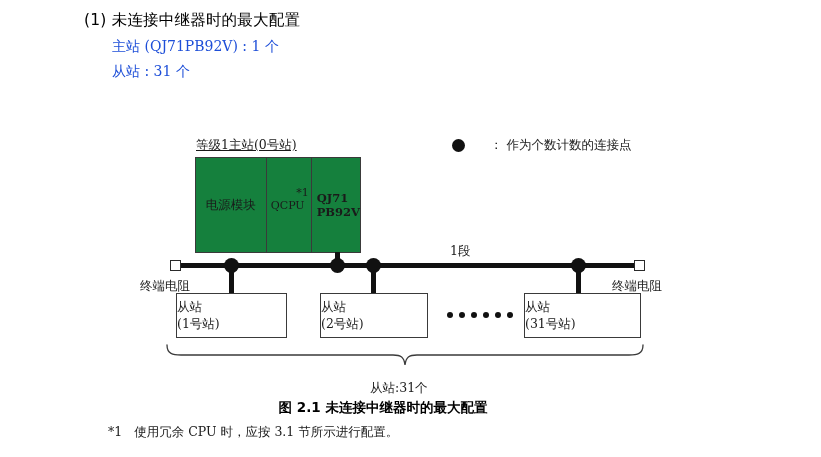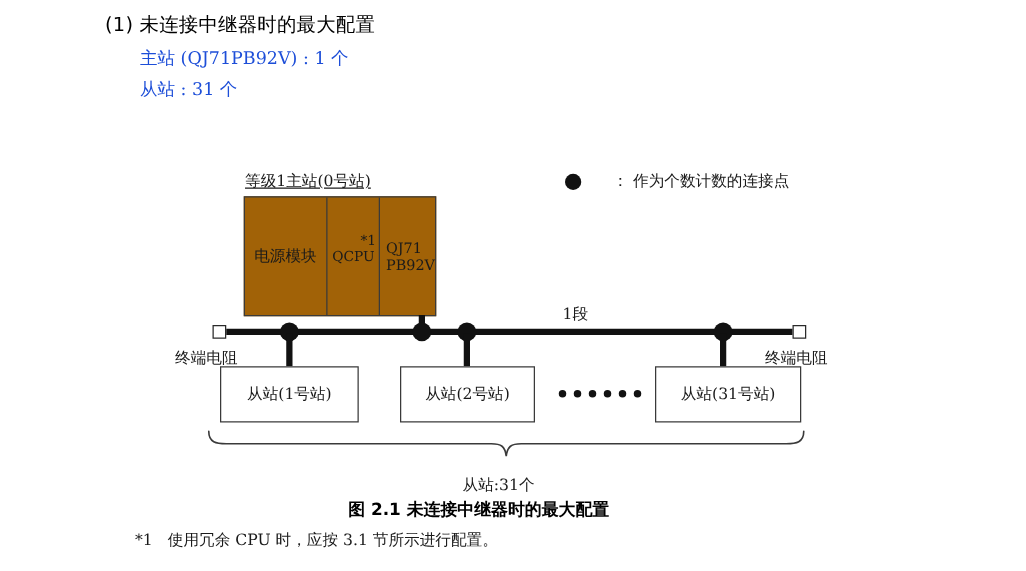--- a/index.html
+++ b/index.html
@@ -77,26 +77,26 @@
   #master-caption {
     left: 196px;
     top: 137px;
     text-decoration: underline;
   }
 
   
   #module-rack {
     left: 195px;
     top: 157px;
-    width: 154px;
+    width: 166px;
     height: 96px;
     border: 1.3px solid #3a3a3a;
     box-sizing: border-box;
     display: flex;
-    background: #a16207;
+    background: #15803d;
   }
   .rack-cell {
     box-sizing: border-box;
     position: relative;
     display: flex;
     align-items: center;
     justify-content: center;
     font-size: 12.5px;
   }
   #cell-power {
@@ -117,20 +117,21 @@
     top: 28px;
     font-size: 11px;
   }
   #cell-net {
     flex: 1;
     justify-content: flex-start;
     padding-left: 5px;
     font-size: 11.5px;
     line-height: 1.25;
     text-align: left;
+    font-weight: bold;
   }
   #cell-net-label { align-self: center; }
 
   
   #master-drop {
     left: 335px;
     top: 252px;
     width: 5px;
     height: 16px;
     background: #111;
@@ -188,21 +189,21 @@
   #drop-slave31 { left: 576px; }
 
   
   .slave-box {
     height: 45px;
     border: 1.3px solid #3a3a3a;
     box-sizing: border-box;
     background: #fff;
     top: 293px;
     display: flex;
-    align-items: center;
+    flex-direction: column;
     justify-content: center;
     font-size: 12.5px;
     line-height: 1.35;
   }
   #slave-box-1  { left: 176px; width: 111px; }
   #slave-box-2  { left: 320px; width: 108px; }
   #slave-box-31 { left: 524px; width: 117px; }
 
   
   #ellipsis {

